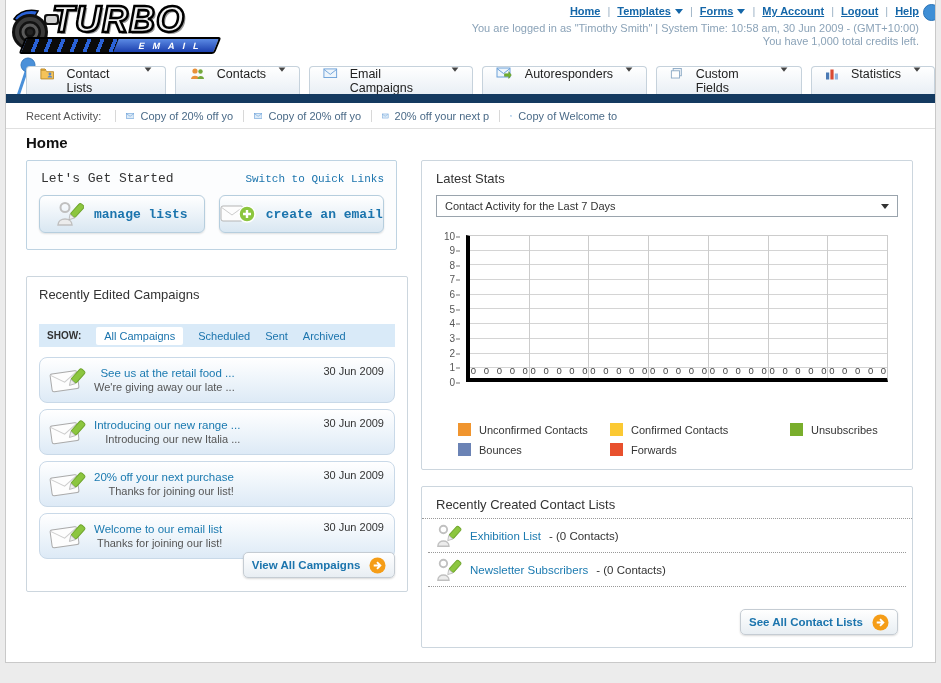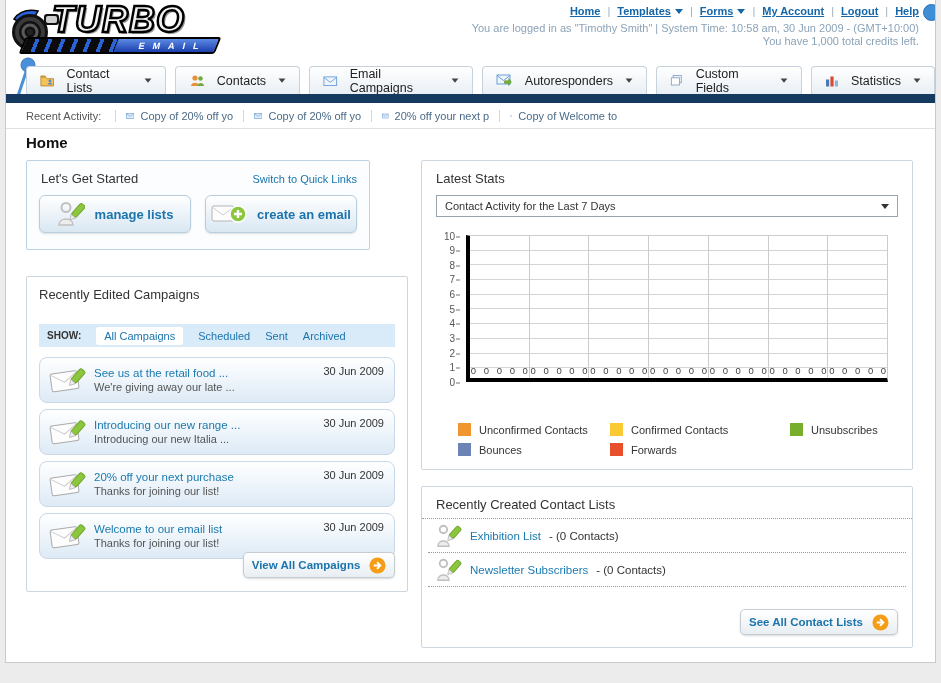--- a/index.html
+++ b/index.html
@@ -28,58 +28,58 @@
   .hdr-links .item { display:flex; align-items:center; }
   .tri-down { width:0; height:0; border-left:4px solid transparent; border-right:4px solid transparent;
               border-top:5px solid #1466a8; display:inline-block; }
   .login-line { position:absolute; right:16px; color:#8ba3b8; font-size:11px; }
   .l1 { top:22px; } .l2 { top:35px; }
   .help-bubble-clip { position:absolute; right:0; top:4px; width:12px; height:17px; overflow:hidden; }
   .help-bubble { width:17px; height:17px; border-radius:50%; background:#3f8fd6; border:1px solid #2a72b5; }
 
   
   .nav { position:absolute; left:20px; top:66px; display:flex; gap:9px; }
-  .tab { height:28px; display:flex; align-items:center; gap:12px; padding:0 13px; font-size:12.5px; color:#222;
+  .tab { height:28px; display:flex; gap:12px; padding:0 13px; font-size:12.5px; color:#222;
          background:linear-gradient(#ffffff,#e9eff5); border:1px solid #c6d2dc; border-bottom:none;
          border-radius:4px 4px 0 0; cursor:pointer; }
   .tab .tri-down { border-top-color:#444; transform:scale(.85); }
   .navy-bar { position:absolute; left:0; right:0; top:94px; height:9px; background:#143a60; }
 
   
   .activity { position:absolute; left:0; right:0; top:103px; height:26px; display:flex; align-items:center;
               padding-left:20px; font-size:11px; border-bottom:1px solid #e0e0e0; background:#fff; }
   .activity .alabel { color:#555; margin-right:14px; }
   .act-item { display:flex; align-items:center; gap:6px; color:#4a6a87; padding:0 10px; cursor:pointer;
               border-left:1px solid #d8d8d8; max-width:128px; white-space:nowrap; overflow:hidden; }
   .act-item:first-of-type { border-left:none; }
 
   .page-title { position:absolute; left:20px; top:134px; font-size:15px; font-weight:bold; color:#111; }
 
   
   .panel { position:absolute; background:#fff; border:1px solid #ccd6de; border-radius:2px; }
   .ptitle { font-size:13px; color:#333; }
 
   
-  .gs { left:20px; top:160px; width:344px; height:90px; background:#fcfdfe; border-color:#bed3e2; }
+  .gs { left:20px; top:160px; width:371px; height:90px; background:#fcfdfe; border-color:#bed3e2;font-family:Liberation Mono, monospace; }
   .gs-head { display:flex; justify-content:space-between; align-items:center; padding:10px 12px 0 14px; }
   .link { color:#1b74ad; font-size:11px; text-decoration:none; cursor:pointer; }
   .gs-btns { display:flex; gap:14px; padding:9px 12px 8px 12px; }
   .big-btn { flex:1; height:38px; display:flex; align-items:center; justify-content:center; gap:10px;
              background:linear-gradient(#ffffff,#d9e7f2); border:1px solid #b6cede; border-radius:6px;
              box-shadow:0 1px 2px rgba(0,0,0,.12); font-size:13px; font-weight:bold; color:#1b74ad; cursor:pointer; }
 
   
   .camp { left:20px; top:276px; width:382px; height:316px; }
   .camp .ptitle { padding:10px 0 0 12px; }
   .tabstrip { margin:22px 12px 0 12px; height:23px; background:#d9eaf8; display:flex; align-items:center;
               gap:15px; padding:10px 8px; font-size:11px; }
   .show-lbl { color:#333; font-weight:bold; font-size:10px; }
   .ctab { color:#1b74ad; cursor:pointer; }
   .ctab.sel { background:#fff; padding:3px 8px; border-radius:2px; color:#1b74ad; }
-  .rows { margin:10px 12px 17px 12px; }
+  .rows { margin:10px 12px 17px 12px;text-align:right; }
   .crow { height:46px; margin-bottom:6px; display:flex; align-items:center; padding:0 10px 0 8px;
           background:linear-gradient(#ffffff,#ddeaf6); border:1px solid #c9d9e8; border-radius:8px; }
   .crow .txt { margin-left:8px; }
   .crow .t { font-size:11.5px; color:#1b7ab0; cursor:pointer; }
   .crow .s { font-size:11px; color:#555; margin-top:2px; }
   .crow .d { margin-left:auto; align-self:flex-start; padding-top:7px; font-size:11px; color:#333; }
   .pill-btn { position:absolute; height:26px; display:flex; align-items:center; justify-content:center; gap:9px;
               background:linear-gradient(#ffffff,#e8eef3); border:1px solid #c5ccd3; border-radius:5px;
               box-shadow:0 1px 2px rgba(0,0,0,.15); font-size:11.5px; font-weight:bold; color:#1b74ad; cursor:pointer; }
   .view-all { right:12px; bottom:13px; width:152px; }

